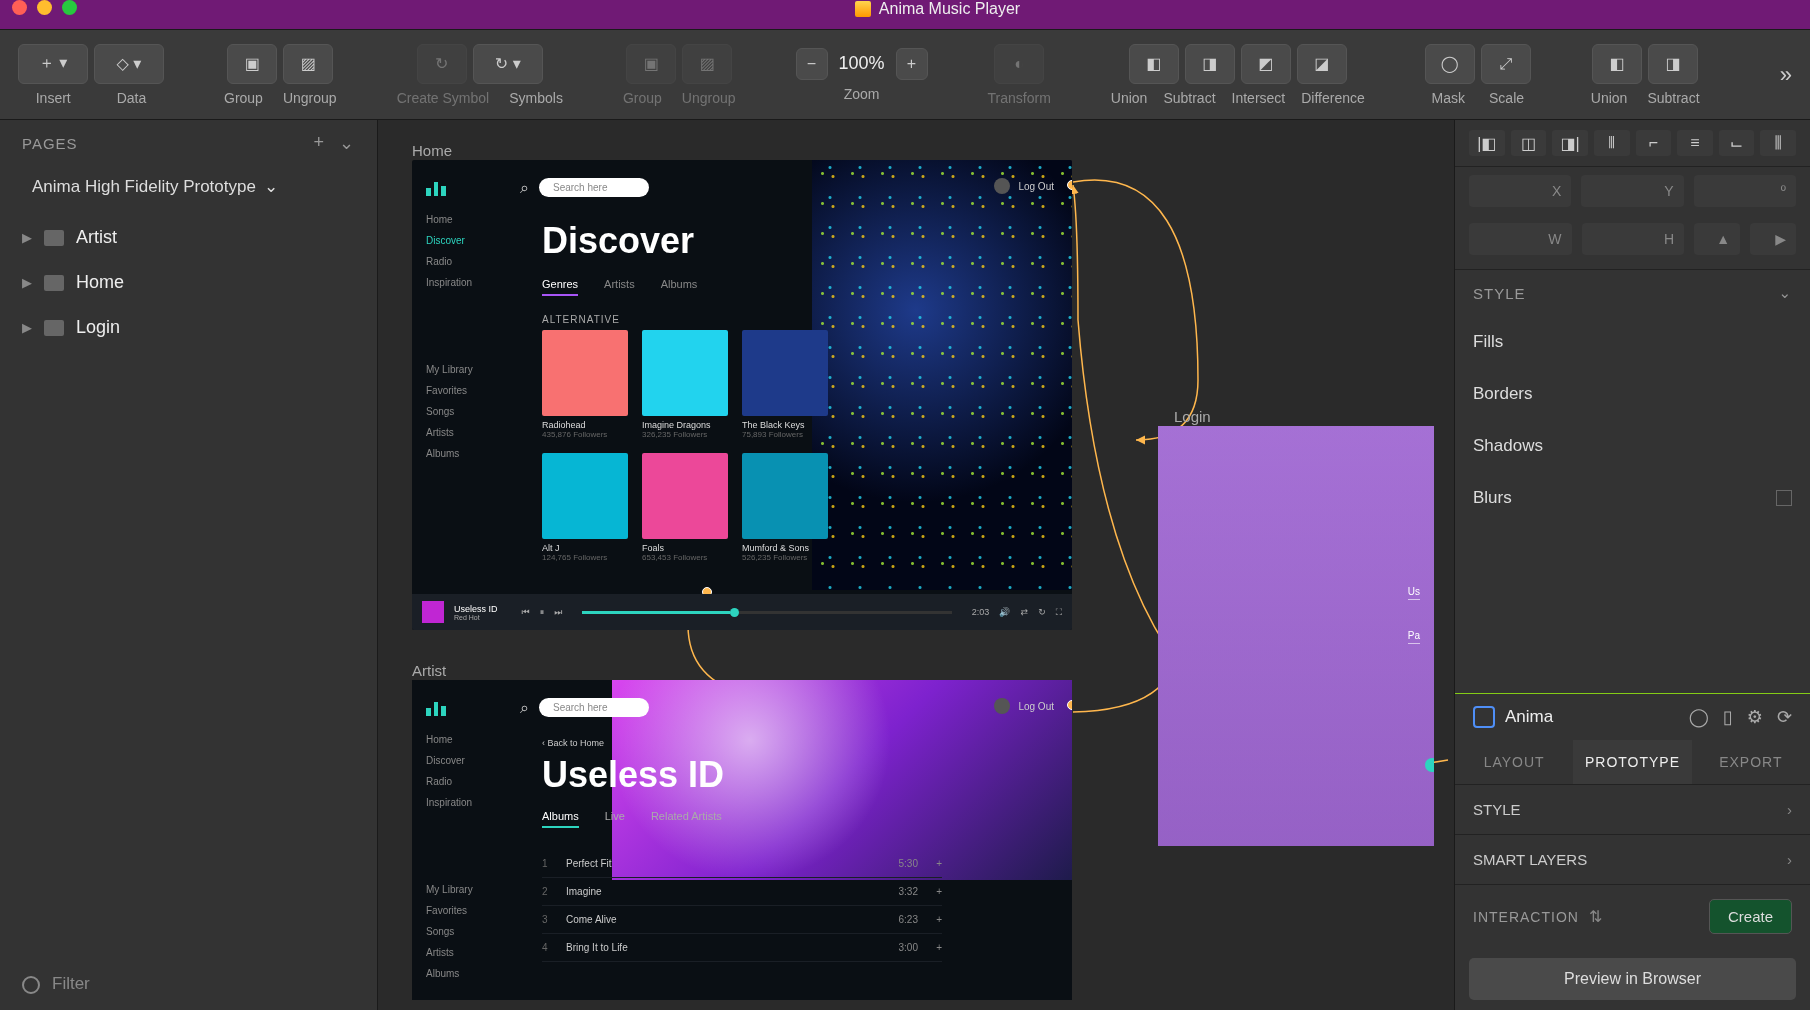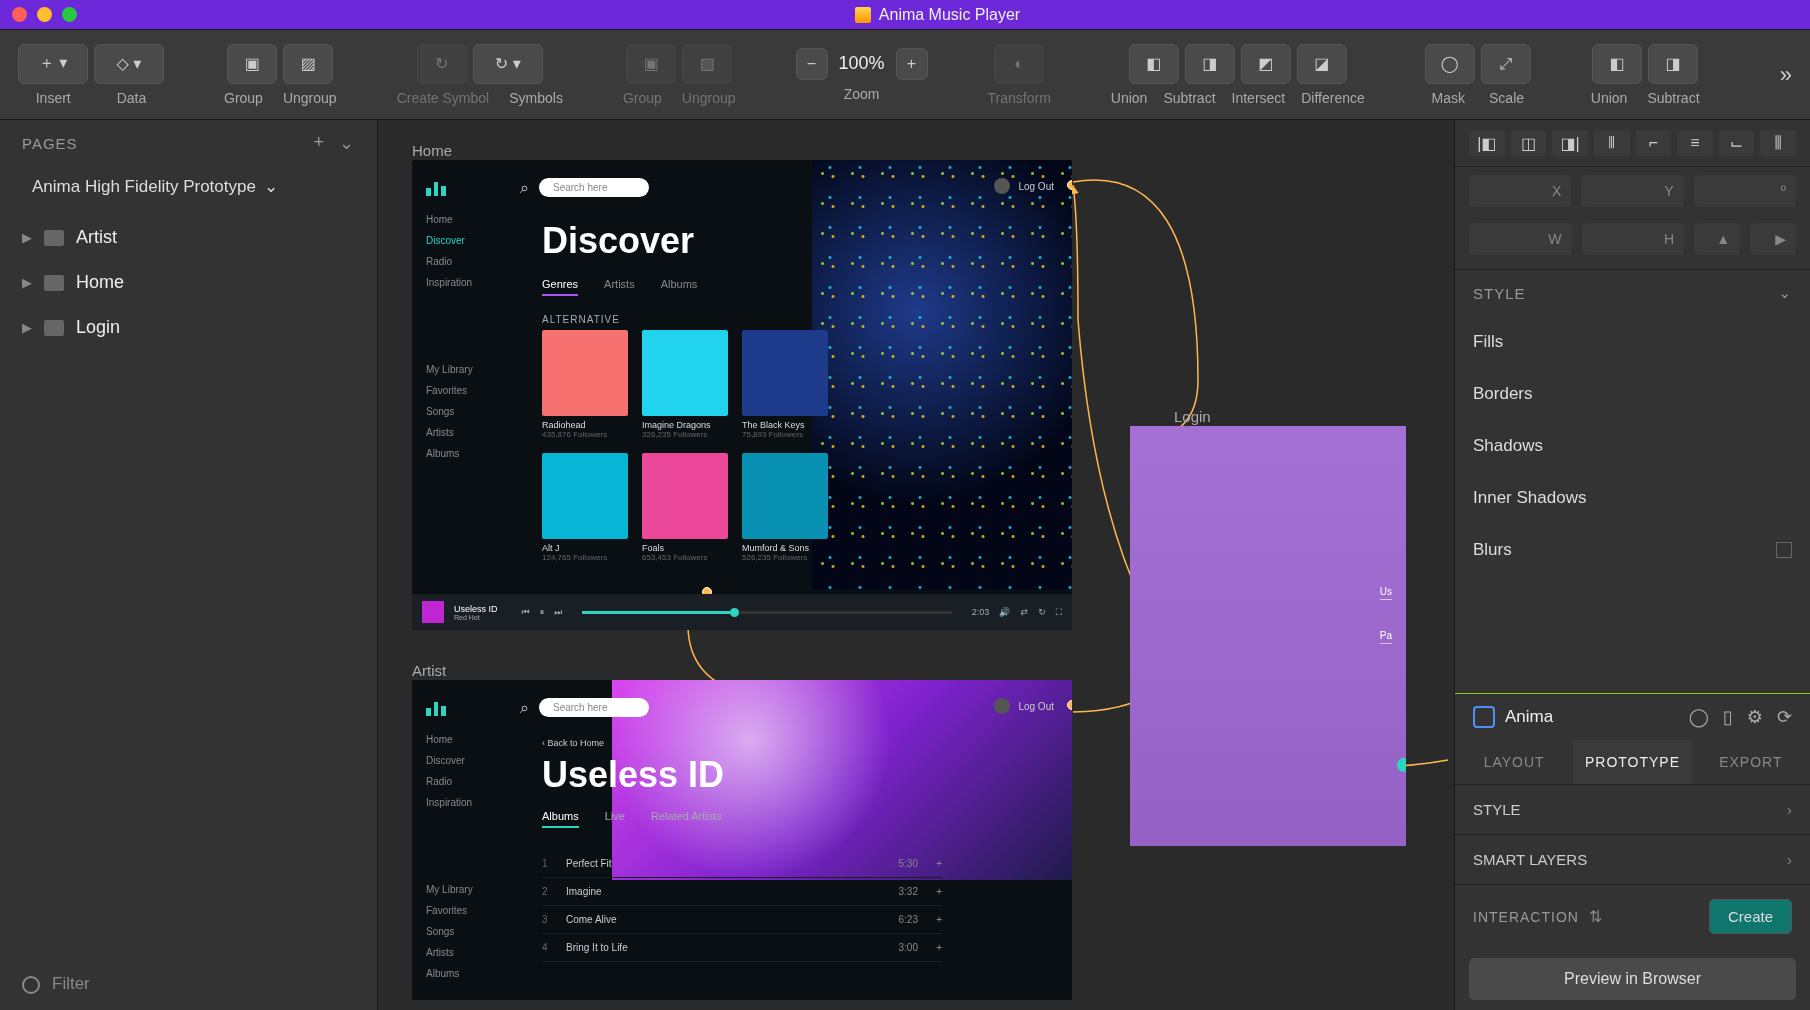--- a/index.html
+++ b/index.html
@@ -1,19 +1,19 @@
 <!DOCTYPE html>
 <html><head>
 <meta charset="utf-8">
 <style>
 * { margin: 0; padding: 0; box-sizing: border-box; font-family: -apple-system, BlinkMacSystemFont, "Segoe UI", sans-serif; }
 body { background: #2a2a2a; color: #ccc; width: 1810px; height: 1010px; overflow: hidden; position: relative; }
 
 
-.titlebar { height: 30px; background: #6d28d9; display: flex; align-items: center; padding: 0 12px; border-bottom: 1px solid #1a1a1a; }
+.titlebar { height: 30px; background: #701a75; display: flex; align-items: flex-start; padding: 0 12px; border-bottom: 1px solid #1a1a1a; }
 .traffic-lights { display: flex; gap: 10px; }
 .traffic-light { width: 15px; height: 15px; border-radius: 50%; }
 .tl-red { background: #ff5f56; }
 .tl-yellow { background: #ffbd2e; }
 .tl-green { background: #27c93f; }
 .title-center { flex: 1; text-align: center; display: flex; align-items: center; justify-content: center; gap: 8px; font-size: 16px; color: #eee; }
 .doc-icon { width: 16px; height: 16px; background: linear-gradient(#ffd54f, #ff9800); border-radius: 2px; }
 
 
 .toolbar { height: 90px; background: #3a3a3a; display: flex; align-items: center; padding: 0 18px; gap: 10px; border-bottom: 1px solid #1a1a1a; position: relative; }
@@ -88,21 +88,21 @@
 .artist-tabs { position: absolute; top: 130px; left: 130px; display: flex; gap: 26px; font-size: 11px; color: #aaa; }
 .artist-tabs .active { color: #fff; border-bottom: 2px solid #2dd4bf; padding-bottom: 4px; }
 .track-list { position: absolute; top: 170px; left: 130px; width: 400px; }
 .track-row { display: flex; align-items: center; padding: 8px 0; font-size: 10px; color: #ccc; border-bottom: 1px solid #1a1f26; }
 .track-num { width: 24px; color: #666; }
 .track-title { flex: 1; }
 .track-dur { width: 44px; text-align: right; color: #888; }
 .track-plus { width: 24px; text-align: right; color: #888; }
 
 
-.ab-login { position: absolute; top: 306px; left: 752px; width: 276px; height: 420px; background: linear-gradient(rgba(147,51,234,0.55), rgba(147,51,234,0.55)), linear-gradient(#bbb,#999); overflow: hidden; }
+.ab-login { position: absolute; top: 306px; left: 780px; width: 276px; height: 420px; background: linear-gradient(rgba(147,51,234,0.55), rgba(147,51,234,0.55)), linear-gradient(#bbb,#999); overflow: hidden; }
 .login-link { position: absolute; right: 14px; font-size: 10px; color: #fff; border-bottom: 1px solid rgba(255,255,255,0.6); padding-bottom: 2px; }
 .login-hotspot-r { position: absolute; right: -5px; top: 332px; width: 14px; height: 14px; border-radius: 50%; background: #2dd4bf; }
 
 
 .flow-svg { position: absolute; inset: 0; pointer-events: none; }
 
 
 .right-panel { position: absolute; top: 120px; right: 0; width: 356px; bottom: 0; background: #333; border-left: 1px solid #1a1a1a; display: flex; flex-direction: column; }
 .align-row { display: flex; gap: 6px; padding: 10px 14px; border-bottom: 1px solid #222; }
 .align-btn { flex: 1; height: 26px; background: #3a3a3a; border-radius: 3px; display: flex; align-items: center; justify-content: center; cursor: pointer; }
@@ -118,21 +118,21 @@
 .anima-badge { width: 22px; height: 22px; border: 2.5px solid #4f8ff7; border-radius: 4px; }
 .anima-label { font-size: 17px; color: #eee; flex: 1; }
 .anima-icons { display: flex; gap: 14px; color: #aaa; font-size: 18px; }
 .panel-tabs { display: flex; border-bottom: 1px solid #222; }
 .panel-tab { flex: 1; text-align: center; padding: 14px 0; font-size: 14px; letter-spacing: 1px; color: #888; cursor: pointer; }
 .panel-tab.active { color: #eee; background: #3a3a3a; }
 .panel-row { padding: 16px 18px; font-size: 15px; color: #ccc; display: flex; align-items: center; border-bottom: 1px solid #222; }
 .panel-row .chev { margin-left: auto; color: #888; }
 .interaction-row { padding: 14px 18px; display: flex; align-items: center; gap: 10px; }
 .interaction-label { font-size: 14px; letter-spacing: 1px; color: #999; }
-.create-btn { margin-left: auto; background: #0f766e; border: 1px solid #555; border-radius: 5px; padding: 8px 18px; font-size: 15px; color: #ddd; cursor: pointer; }
+.create-btn { margin-left: auto; background: #14532d; border: 1px solid #555; border-radius: 5px; padding: 8px 18px; font-size: 15px; color: #ddd; cursor: pointer; }
 .preview-btn { margin: 10px 14px; padding: 12px; background: #4a4a4a; border-radius: 5px; text-align: center; font-size: 16px; color: #ddd; cursor: pointer; }
 </style>
 </head>
 <body>
 
 <div class="titlebar">
   <div class="traffic-lights">
     <div class="traffic-light tl-red"></div>
     <div class="traffic-light tl-yellow"></div>
     <div class="traffic-light tl-green"></div>
@@ -482,21 +482,20 @@
     <div class="dim-input dim-small">▶</div>
   </div>
   <div class="section-header">
     <span>STYLE</span>
     <span class="chev">⌄</span>
   </div>
   <div id="style-items">
       <div class="style-item"><span>Fills</span></div>
       <div class="style-item"><span>Borders</span></div>
       <div class="style-item"><span>Shadows</span></div>
-      <div class="style-item"><span>Inner Shadows</span></div>
       <div class="style-item with-box">
         <span>Blurs</span>
         <span class="sq"></span>
       </div>
     </div>
 
   <div style="flex:1"></div>
 
   <div class="anima-row">
     <div class="anima-badge"></div>

